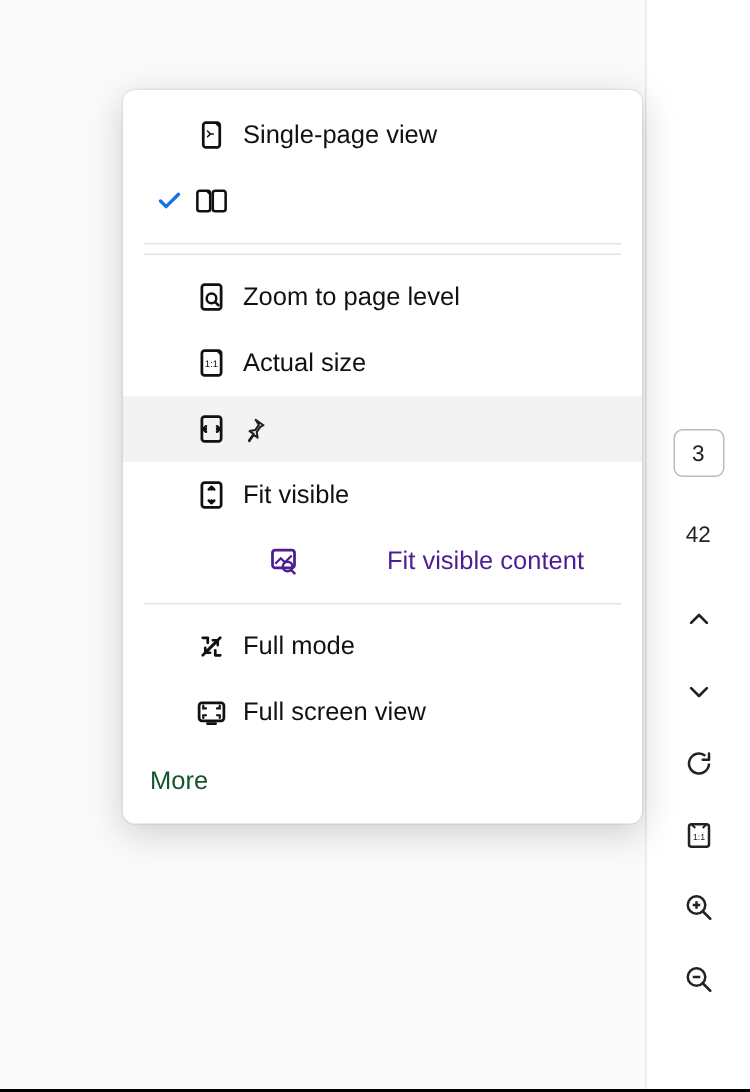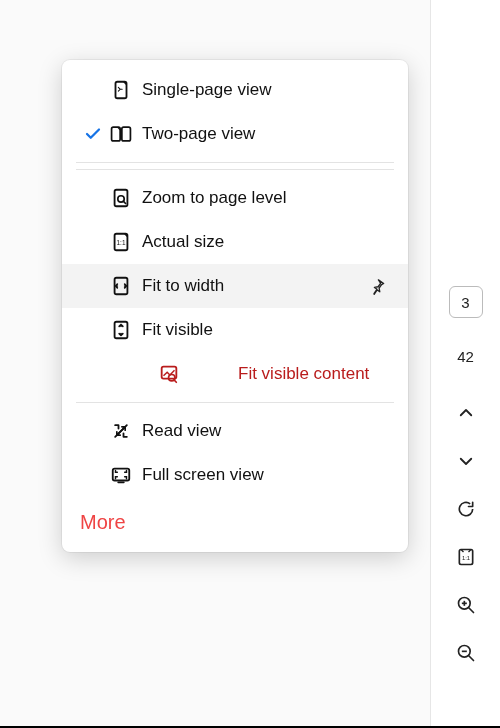--- a/index.html
+++ b/index.html
@@ -46,38 +46,38 @@
     text-align: center;
   }
   .rail-icon {
     width: 28px; height: 28px;
     display: flex; align-items: center; justify-content: center;
     color: #222;
     cursor: pointer;
   }
   .popup {
     position: absolute;
-    left: 62px; top: 60px;
+    left: 82px; top: 60px;
     width: 346px;
     background: #ffffff;
     border-radius: 8px;
     box-shadow: 0 6px 24px rgba(0,0,0,0.18), 0 0 0 1px rgba(0,0,0,0.05);
     padding: 8px 0 14px 0;
   }
   .menu-item {
     display: flex;
     align-items: center;
     height: 44px;
     padding: 0 16px 0 18px;
     font-size: 17px;
     color: #111;
     cursor: pointer;
   }
   .menu-item.disabled {
-    color: #b91c1c;
+    color: #4c1d95;
     cursor: default;
     gap: 48px;
   }
   .menu-item.hover {
     background: #f3f3f3;
   }
   .check-slot {
     width: 26px;
     display: flex; align-items: center; justify-content: center;
     color: #1673e6;
@@ -98,22 +98,22 @@
     display: flex; align-items: center; justify-content: center;
     color: #222;
   }
   .sep {
     height: 1px;
     background: #e3e3e3;
     margin: 6px 14px;
   }
   .more-link {
     padding: 14px 30px 4px 18px;
-    font-size: 20px;
-    color: #ef4444;
+    font-size: 17px;
+    color: #14532d;
     cursor: pointer;
   }
   svg { display: block; }
   .bottom-line {
     position: absolute;
     left: 0; bottom: 0;
     width: 500px; height: 2px;
     background: #000;
   }
 </style>
@@ -185,21 +185,20 @@
           <path d="M4 12l5 5L20 6" fill="none" stroke="currentColor" stroke-width="3" stroke-linecap="round" stroke-linejoin="round"></path>
         </svg>
     </span>
     <span class="icon-slot">
       <svg width="24" height="22" viewBox="0 0 28 24">
           <rect x="3" y="4" width="10" height="16" rx="2" fill="none" stroke="currentColor" stroke-width="2"></rect>
           <rect x="15" y="4" width="10" height="16" rx="2" fill="none" stroke="currentColor" stroke-width="2"></rect>
           <path d="M10 4l3 3" stroke="currentColor" stroke-width="1.4"></path>
         </svg>
     </span>
-    <span class="label-slot">Two-page view</span>
   </div>
 
 
   <div class="sep"></div>
 
 
   <div class="sep"></div>
 
   <div class="menu-item">
     <span class="check-slot"></span>
@@ -226,21 +225,20 @@
   </div>
 
   <div class="menu-item hover">
     <span class="check-slot"></span>
     <span class="icon-slot">
       <svg width="22" height="22" viewBox="0 0 24 24">
           <rect x="5" y="3" width="14" height="18" rx="2" fill="none" stroke="currentColor" stroke-width="2"></rect>
           <path d="M8 12l-2 0m2-2l-2 2 2 2M16 12l2 0m-2-2l2 2-2 2" fill="none" stroke="currentColor" stroke-width="1.8" stroke-linecap="round" stroke-linejoin="round"></path>
         </svg>
     </span>
-    <span class="label-slot">Fit to width</span>
     <span class="pin-slot">
       <svg width="18" height="18" viewBox="0 0 24 24">
           <path d="M14 4l6 6-3 1-4 4 0 5-3-3-5 5 0-1 5-5-3-3 5 0 4-4z" fill="none" stroke="currentColor" stroke-width="1.8" stroke-linejoin="round" transform="rotate(-10 12 12)"></path>
         </svg>
     </span>
   </div>
 
   <div class="menu-item">
     <span class="check-slot"></span>
     <span class="icon-slot">
@@ -268,21 +266,21 @@
   <div class="sep"></div>
 
   <div class="menu-item">
     <span class="check-slot"></span>
     <span class="icon-slot">
       <svg width="20" height="20" viewBox="0 0 24 24">
           <path d="M5 19L19 5M5 5l4 0 0 4M19 19l-4 0 0-4" fill="none" stroke="currentColor" stroke-width="2.2" stroke-linecap="round" stroke-linejoin="round" transform="translate(0 0)"></path>
           <path d="M7 17L17 7M17 7l0 4M17 7l-4 0M7 17l0-4M7 17l4 0" fill="none" stroke="currentColor" stroke-width="2" stroke-linecap="round" stroke-linejoin="round"></path>
         </svg>
     </span>
-    <span class="label-slot">Read view</span>
+    <span class="label-slot">Full mode</span>
   </div>
 
   <div class="menu-item">
     <span class="check-slot"></span>
     <span class="icon-slot">
       <svg width="22" height="22" viewBox="0 0 24 24">
           <rect x="3" y="5" width="18" height="13" rx="2" fill="none" stroke="currentColor" stroke-width="2"></rect>
           <path d="M8 9l-2 0 0-2M16 9l2 0 0-2M8 14l-2 0 0 2M16 14l2 0 0 2" fill="none" stroke="currentColor" stroke-width="1.6" stroke-linecap="round"></path>
           <line x1="9" y1="20" x2="15" y2="20" stroke="currentColor" stroke-width="2" stroke-linecap="round"></line>
         </svg>

